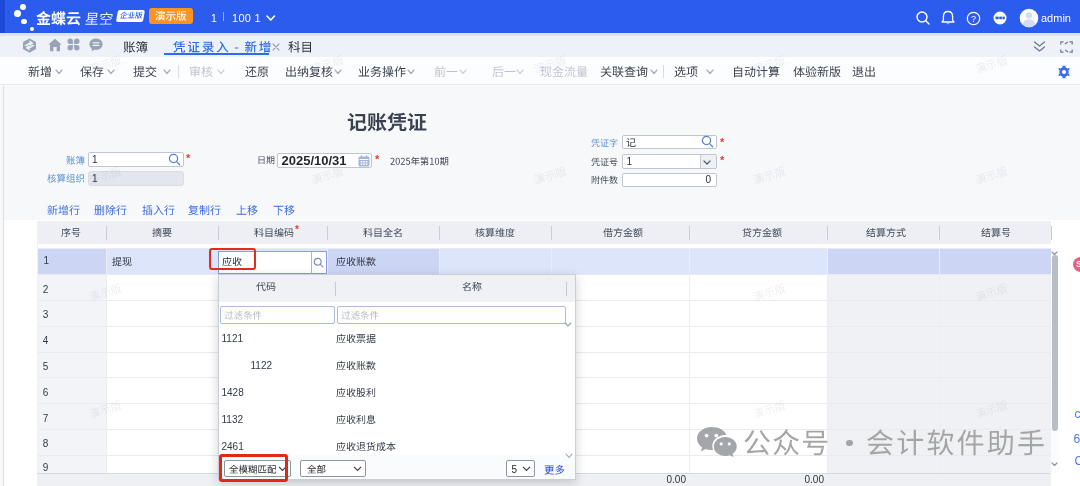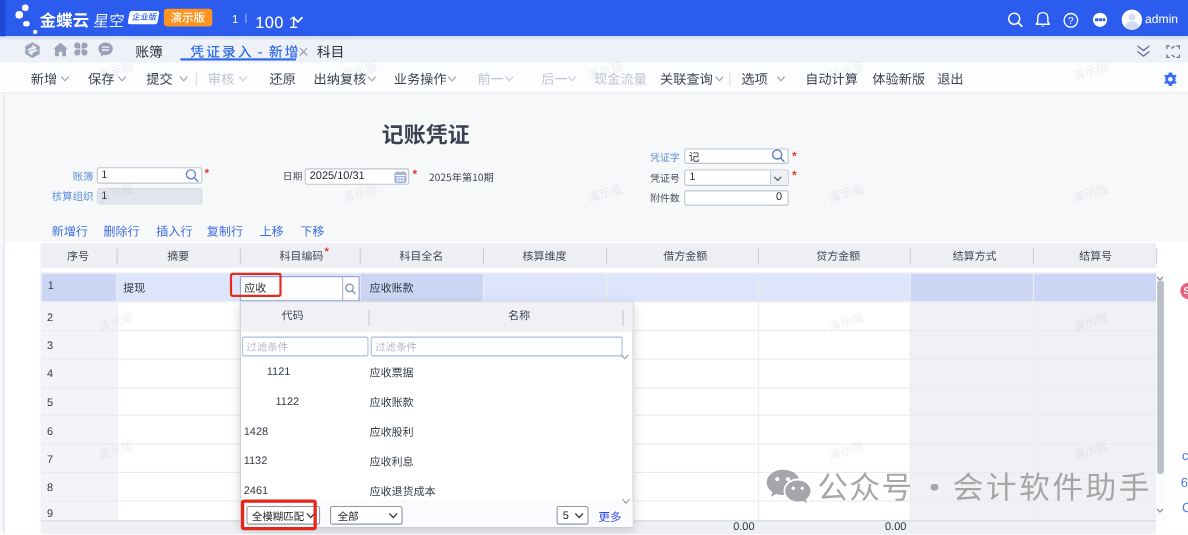--- a/index.html
+++ b/index.html
@@ -21,21 +21,21 @@
 <div style="position:absolute;left:116.5px;top:9.5px;width:26.5px;height:11.5px;z-index:11;background:#fff;border-radius:2px;transform:skewX(-10deg);"></div>
 <svg style="position:absolute;left:119.5px;top:11.3px;z-index:12;transform:skewX(-10deg);overflow:visible" width="24" height="10" viewBox="0 0 24 10">
       <path transform="translate(0,6.98)" d="M1.5 -2.9V-0.2H0.6V0.4H7.0V-0.2H4.2V-1.9H6.3V-2.6H4.2V-4.2H3.4V-0.2H2.2V-2.9ZM3.7 -6.4C2.9 -5.3 1.6 -4.3 0.2 -3.7C0.4 -3.6 0.6 -3.3 0.7 -3.1C1.8 -3.7 2.9 -4.4 3.8 -5.4C4.8 -4.3 5.8 -3.7 6.9 -3.1C7.0 -3.4 7.2 -3.6 7.3 -3.8C6.2 -4.2 5.1 -4.8 4.2 -5.9L4.3 -6.1Z M13.8 -4.6C13.6 -3.8 13.0 -2.7 12.6 -2.0L13.2 -1.7C13.6 -2.4 14.1 -3.4 14.5 -4.3ZM8.1 -4.5C8.4 -3.6 8.9 -2.4 9.0 -1.7L9.7 -2.0C9.5 -2.7 9.1 -3.8 8.7 -4.7ZM11.8 -6.2V-0.4H10.7V-6.2H10.0V-0.4H7.9V0.3H14.6V-0.4H12.6V-6.2Z M15.7 -6.2V-3.2C15.7 -2.1 15.7 -0.7 15.2 0.2C15.4 0.3 15.6 0.5 15.7 0.7C16.1 -0.1 16.3 -1.1 16.4 -2.1H17.2V0.6H17.9V-2.7H16.4L16.4 -3.2V-3.7H18.3V-4.3H17.7V-6.3H17.1V-4.3H16.4V-6.2ZM21.3 -3.5C21.1 -2.8 20.9 -2.1 20.6 -1.6C20.3 -2.2 20.0 -2.8 19.9 -3.5ZM18.6 -5.8V-3.3C18.6 -2.2 18.5 -0.7 18.0 0.3C18.1 0.4 18.4 0.6 18.5 0.7C19.2 -0.4 19.3 -2.0 19.3 -3.3V-3.5H19.3C19.5 -2.6 19.8 -1.7 20.2 -1.0C19.8 -0.5 19.4 -0.2 18.9 0.1C19.0 0.2 19.2 0.5 19.3 0.7C19.8 0.4 20.2 0.0 20.6 -0.4C20.9 0.0 21.3 0.4 21.8 0.7C21.9 0.5 22.1 0.2 22.3 0.1C21.8 -0.2 21.4 -0.5 21.0 -1.0C21.5 -1.8 21.9 -2.8 22.0 -4.1L21.6 -4.2L21.5 -4.2H19.3V-5.3C20.3 -5.4 21.4 -5.5 22.2 -5.7L21.7 -6.3C21.0 -6.1 19.7 -5.9 18.6 -5.8Z" fill="#2c5cee"></path>
     </svg>
 <div style="position:absolute;left:149px;top:8.2px;width:44px;height:15.8px;z-index:11;background:#fd9421;border-radius:3px;"></div>
 <svg style="position:absolute;left:155.2px;top:10.4px;z-index:12;overflow:visible" width="33" height="14" viewBox="0 0 33 14">
       <path transform="translate(0,9.77)" d="M5.0 -1.0C4.5 -0.6 3.5 -0.2 2.6 0.1C2.9 0.3 3.2 0.6 3.4 0.8C4.2 0.5 5.3 -0.1 6.0 -0.7ZM0.9 -8.0C1.5 -7.7 2.2 -7.3 2.6 -7.0L3.2 -7.8C2.8 -8.1 2.0 -8.5 1.5 -8.7ZM0.3 -5.2C0.9 -4.9 1.6 -4.5 2.0 -4.2L2.5 -5.0C2.1 -5.3 1.4 -5.7 0.9 -5.9ZM0.6 0.0 1.5 0.6C2.0 -0.4 2.5 -1.6 3.0 -2.7L2.2 -3.3C1.7 -2.1 1.1 -0.8 0.6 0.0ZM5.6 -8.8C5.7 -8.5 5.8 -8.2 5.9 -7.9H3.2V-6.1H4.0V-5.5H6.0V-4.8H3.6V-1.1H7.7L7.0 -0.6C7.7 -0.2 8.7 0.4 9.2 0.8L10.0 0.2C9.5 -0.2 8.5 -0.8 7.7 -1.1H9.4V-4.8H6.9V-5.5H8.9V-6.1H9.8V-7.9H7.0C6.9 -8.2 6.7 -8.6 6.6 -8.9ZM4.1 -6.3V-7.1H8.8V-6.3ZM4.5 -2.6H6.0V-1.9H4.5ZM6.9 -2.6H8.5V-1.9H6.9ZM4.5 -4.1H6.0V-3.3H4.5ZM6.9 -4.1H8.5V-3.3H6.9Z M12.8 -3.7C12.4 -2.5 11.6 -1.4 10.8 -0.7C11.1 -0.5 11.5 -0.3 11.7 -0.1C12.5 -0.9 13.3 -2.1 13.8 -3.4ZM17.6 -3.3C18.3 -2.3 19.1 -0.9 19.4 -0.1L20.4 -0.5C20.1 -1.4 19.3 -2.7 18.5 -3.7ZM12.0 -8.1V-7.2H19.5V-8.1ZM11.1 -5.6V-4.6H15.2V-0.4C15.2 -0.2 15.2 -0.2 15.0 -0.1C14.8 -0.1 14.1 -0.1 13.4 -0.2C13.5 0.1 13.7 0.6 13.8 0.9C14.7 0.9 15.3 0.9 15.8 0.7C16.2 0.5 16.3 0.3 16.3 -0.3V-4.6H20.4V-5.6Z M22.0 -8.6V-4.5C22.0 -2.9 21.9 -1.0 21.3 0.3C21.5 0.4 21.8 0.7 22.0 0.9C22.6 -0.1 22.8 -1.5 22.9 -2.9H24.1V0.9H25.1V-3.8H22.9L22.9 -4.5V-5.1H25.6V-6.0H24.8V-8.9H23.9V-6.0H22.9V-8.6ZM29.8 -5.0C29.6 -3.9 29.3 -3.0 28.8 -2.2C28.4 -3.0 28.1 -4.0 27.8 -5.0ZM26.0 -8.2V-4.6C26.0 -3.1 25.9 -1.0 25.2 0.4C25.4 0.5 25.8 0.8 25.9 1.0C26.9 -0.6 27.0 -2.8 27.0 -4.6V-5.0H27.1C27.3 -3.6 27.7 -2.4 28.3 -1.4C27.8 -0.7 27.1 -0.2 26.4 0.1C26.6 0.3 26.9 0.7 27.0 0.9C27.7 0.5 28.3 0.1 28.9 -0.5C29.3 0.1 29.8 0.5 30.5 0.9C30.6 0.7 30.9 0.3 31.2 0.1C30.5 -0.2 29.9 -0.7 29.4 -1.3C30.1 -2.5 30.6 -3.9 30.9 -5.8L30.3 -5.9L30.1 -5.9H27.0V-7.4C28.4 -7.5 29.9 -7.7 31.0 -7.9L30.4 -8.8C29.3 -8.5 27.6 -8.3 26.0 -8.2Z" fill="#ffffff"></path>
     </svg>
 <div style="position:absolute;left:211px;top:11.5px;z-index:11;color:#fff;font-size:10.5px;">1</div>
 <div style="position:absolute;left:223px;top:12px;width:1px;height:9px;z-index:11;background:rgba(255,255,255,.5);"></div>
-<div style="position:absolute;left:232px;top:11.5px;z-index:11;color:#fff;font-size:15px;letter-spacing:0.3px;">100 1</div>
+<div style="position:absolute;left:232px;top:11.5px;z-index:11;color:#fff;font-size:11px;letter-spacing:0.3px;">100 1</div>
 <svg style="position:absolute;left:266px;top:15px;z-index:20" width="9.5" height="7" viewBox="0 0 9.5 7">
       <path d="M1 1 L4.75 5 L8.5 1" fill="none" stroke="#ffffff" stroke-width="1.6" stroke-linecap="round" stroke-linejoin="round"></path>
     </svg>
 <svg style="position:absolute;left:915px;top:10px;z-index:11" width="16" height="16" viewBox="0 0 16 16">
       <circle cx="7" cy="7" r="5" fill="none" stroke="#fff" stroke-width="1.4"></circle>
       <line x1="10.8" y1="10.8" x2="14" y2="14" stroke="#fff" stroke-width="1.4" stroke-linecap="round"></line>
     </svg>
 <svg style="position:absolute;left:940px;top:10px;z-index:11" width="16" height="16" viewBox="0 0 16 16">
       <path d="M8 1.5 C5 1.5 3.4 3.8 3.4 6.5 V10 L2 12 H14 L12.6 10 V6.5 C12.6 3.8 11 1.5 8 1.5 Z" fill="none" stroke="#fff" stroke-width="1.3" stroke-linejoin="round"></path>
       <path d="M6.5 13.5 A1.8 1.8 0 0 0 9.5 13.5Z" fill="#fff"></path>
@@ -199,21 +199,21 @@
 <div style="position:absolute;left:186px;top:152px;z-index:3;color:#e23b31;font-size:11px;font-weight:bold;">*</div>
 <svg style="position:absolute;left:47.0px;top:172.9px;z-index:3;overflow:visible" width="40" height="12" viewBox="0 0 40 12">
       <path transform="translate(0,8.84)" d="M8.2 -3.5C7.3 -1.9 5.5 -0.5 3.3 0.2C3.4 0.3 3.6 0.6 3.7 0.8C4.9 0.4 6.0 -0.2 6.9 -0.9C7.5 -0.4 8.2 0.2 8.6 0.7L9.1 0.2C8.8 -0.2 8.0 -0.9 7.4 -1.4C8.0 -1.9 8.5 -2.6 8.9 -3.2ZM5.8 -7.8C6.0 -7.5 6.2 -7.0 6.3 -6.7H3.8V-6.0H5.6C5.3 -5.5 4.8 -4.6 4.6 -4.4C4.4 -4.2 4.2 -4.2 4.0 -4.1C4.0 -4.0 4.1 -3.6 4.2 -3.5C4.4 -3.5 4.6 -3.6 6.3 -3.7C5.6 -3.0 4.7 -2.3 3.8 -1.9C3.9 -1.8 4.1 -1.5 4.2 -1.4C5.9 -2.2 7.3 -3.5 8.1 -5.0L7.5 -5.2C7.3 -4.9 7.1 -4.6 6.9 -4.3L5.3 -4.2C5.6 -4.8 6.1 -5.5 6.4 -6.0H9.1V-6.7H6.9L7.0 -6.7C7.0 -7.1 6.7 -7.6 6.5 -8.0ZM1.8 -8.0V-6.1H0.6V-5.5H1.8C1.5 -4.2 0.9 -2.7 0.3 -1.9C0.4 -1.7 0.6 -1.4 0.7 -1.2C1.1 -1.8 1.5 -2.8 1.8 -3.8V0.8H2.5V-4.2C2.8 -3.8 3.1 -3.2 3.2 -2.9L3.6 -3.4C3.5 -3.7 2.8 -4.8 2.5 -5.1V-5.5H3.6V-6.1H2.5V-8.0Z M11.9 -4.3H16.8V-3.8H11.9ZM11.9 -3.3H16.8V-2.8H11.9ZM11.9 -5.3H16.8V-4.8H11.9ZM15.0 -8.0C14.7 -7.3 14.2 -6.6 13.6 -6.1C13.8 -6.1 14.1 -5.9 14.2 -5.8H12.3L12.9 -6.0C12.8 -6.2 12.6 -6.5 12.5 -6.7H14.1V-7.3H11.6C11.7 -7.5 11.8 -7.7 11.9 -7.8L11.2 -8.0C10.9 -7.3 10.4 -6.5 9.8 -6.1C10.0 -6.0 10.3 -5.8 10.4 -5.7C10.7 -5.9 11.0 -6.3 11.3 -6.7H11.8C11.9 -6.4 12.1 -6.1 12.2 -5.8H11.2V-2.3H12.5V-1.7L12.4 -1.4H10.0V-0.9H12.2C12.0 -0.5 11.4 -0.1 10.2 0.2C10.3 0.4 10.5 0.6 10.6 0.8C12.2 0.3 12.8 -0.3 13.0 -0.9H15.6V0.7H16.3V-0.9H18.5V-1.4H16.3V-2.3H17.5V-5.8H16.5L17.1 -6.1C17.0 -6.2 16.8 -6.5 16.6 -6.7H18.4V-7.3H15.4C15.5 -7.5 15.6 -7.7 15.7 -7.9ZM15.6 -1.4H13.2L13.2 -1.6V-2.3H15.6ZM14.3 -5.8C14.6 -6.1 14.8 -6.4 15.0 -6.7H15.8C16.1 -6.4 16.3 -6.1 16.4 -5.8Z M19.5 -0.6 19.6 0.1C20.5 -0.1 21.7 -0.4 22.8 -0.7L22.7 -1.3C21.5 -1.0 20.3 -0.7 19.5 -0.6ZM23.6 -7.5V-0.1H22.6V0.6H28.1V-0.1H27.3V-7.5ZM24.3 -0.1V-2.0H26.6V-0.1ZM24.3 -4.4H26.6V-2.6H24.3ZM24.3 -5.1V-6.8H26.6V-5.1ZM19.6 -4.0C19.8 -4.1 20.0 -4.2 21.3 -4.3C20.8 -3.7 20.4 -3.2 20.2 -3.0C19.9 -2.6 19.7 -2.4 19.5 -2.4C19.6 -2.2 19.7 -1.9 19.7 -1.7C19.9 -1.8 20.2 -1.9 22.8 -2.5C22.8 -2.6 22.8 -2.9 22.8 -3.0L20.7 -2.7C21.5 -3.5 22.3 -4.6 22.9 -5.6L22.4 -6.0C22.2 -5.6 22.0 -5.3 21.7 -4.9L20.4 -4.8C21.0 -5.6 21.6 -6.7 22.0 -7.7L21.4 -8.0C20.9 -6.8 20.2 -5.6 20.0 -5.3C19.8 -4.9 19.6 -4.7 19.4 -4.7C19.5 -4.5 19.6 -4.2 19.6 -4.0Z M28.9 -0.5 29.0 0.2C29.9 -0.0 31.2 -0.3 32.3 -0.6L32.3 -1.3C31.0 -1.0 29.7 -0.7 28.9 -0.5ZM33.4 -6.6H36.2V-3.8H33.4ZM32.7 -7.3V-3.1H37.0V-7.3ZM35.5 -1.9C36.0 -1.1 36.5 -0.0 36.8 0.7L37.5 0.4C37.2 -0.3 36.7 -1.4 36.2 -2.2ZM33.3 -2.2C33.1 -1.2 32.6 -0.3 31.9 0.3C32.1 0.4 32.4 0.6 32.6 0.8C33.2 0.1 33.8 -0.9 34.1 -2.0ZM29.1 -4.0C29.2 -4.0 29.4 -4.1 30.7 -4.2C30.2 -3.6 29.8 -3.1 29.7 -2.9C29.4 -2.6 29.1 -2.4 28.9 -2.3C29.0 -2.1 29.1 -1.8 29.1 -1.7C29.4 -1.8 29.7 -1.9 32.3 -2.4C32.3 -2.6 32.3 -2.8 32.3 -3.0L30.2 -2.6C30.9 -3.5 31.7 -4.5 32.3 -5.6L31.7 -5.9C31.5 -5.6 31.3 -5.2 31.1 -4.9L29.8 -4.7C30.4 -5.6 31.0 -6.6 31.4 -7.6L30.7 -8.0C30.3 -6.8 29.6 -5.5 29.4 -5.2C29.2 -4.9 29.0 -4.7 28.8 -4.6C28.9 -4.5 29.0 -4.1 29.1 -4.0Z" fill="#5b8ed8"></path>
     </svg>
 <div style="position:absolute;left:88px;top:171px;width:95.5px;height:14.5px;z-index:3;background:#e3e6ec;border:1px solid #d9dce2;border-radius:3px;"></div>
 <div style="position:absolute;left:92px;top:173.5px;z-index:4;color:#2b313c;font-size:10px;line-height:10px;">1</div>
 <svg style="position:absolute;left:256.5px;top:155.4px;z-index:3;overflow:visible" width="20" height="12" viewBox="0 0 20 12">
       <path transform="translate(0,8.37)" d="M2.3 -3.2H6.8V-0.6H2.3ZM2.3 -3.8V-6.3H6.8V-3.8ZM1.6 -6.9V0.6H2.3V0.0H6.8V0.6H7.5V-6.9Z M10.6 -1.3C10.3 -0.7 9.9 -0.1 9.4 0.3C9.5 0.4 9.8 0.6 9.9 0.7C10.4 0.3 10.9 -0.4 11.2 -1.1ZM11.9 -1.0C12.2 -0.6 12.7 0.0 12.8 0.4L13.4 0.1C13.2 -0.3 12.8 -0.9 12.4 -1.3ZM16.7 -6.5V-5.0H14.8V-6.5ZM14.2 -7.1V-3.8C14.2 -2.5 14.1 -0.8 13.4 0.4C13.5 0.4 13.8 0.6 13.9 0.8C14.5 -0.1 14.7 -1.3 14.8 -2.3H16.7V-0.2C16.7 -0.0 16.6 0.0 16.5 0.0C16.4 0.0 15.9 0.0 15.4 0.0C15.5 0.2 15.6 0.5 15.7 0.7C16.3 0.7 16.7 0.7 17.0 0.6C17.3 0.4 17.3 0.2 17.3 -0.1V-7.1ZM16.7 -4.4V-3.0H14.8C14.8 -3.3 14.8 -3.6 14.8 -3.8V-4.4ZM12.5 -7.5V-6.4H10.8V-7.5H10.2V-6.4H9.5V-5.8H10.2V-2.1H9.3V-1.5H13.8V-2.1H13.1V-5.8H13.8V-6.4H13.1V-7.5ZM10.8 -5.8H12.5V-5.0H10.8ZM10.8 -4.4H12.5V-3.5H10.8ZM10.8 -3.0H12.5V-2.1H10.8Z" fill="#474e5a"></path>
     </svg>
 <div style="position:absolute;left:277px;top:152.5px;width:95px;height:15.5px;z-index:3;background:#fff;border:1px solid #c0c5cf;border-radius:2px;"></div>
-<div style="position:absolute;left:281.5px;top:155px;z-index:4;color:#1f242e;font-size:10px;line-height:11px;font-weight:normal;">2025/10/31</div>
+<div style="position:absolute;left:281.5px;top:155px;z-index:4;color:#1f242e;font-size:13px;line-height:11px;font-weight:bold;">2025/10/31</div>
 <svg style="position:absolute;left:357.5px;top:154.5px;z-index:4" width="12" height="12" viewBox="0 0 13 13">
       <rect x="0.5" y="1.6" width="12" height="10.9" rx="1.8" fill="#a3b6d9"></rect>
       <rect x="2.9" y="0.4" width="1.8" height="2.6" rx="0.9" fill="#a3b6d9"></rect>
       <rect x="8.3" y="0.4" width="1.8" height="2.6" rx="0.9" fill="#a3b6d9"></rect>
       <rect x="1.6" y="4.4" width="9.8" height="1.0" fill="#fff"></rect>
       <g fill="#fff">
         <rect x="2.9" y="6.6" width="1.9" height="1.5"></rect>
         <rect x="5.6" y="6.6" width="1.9" height="1.5"></rect>
         <rect x="8.3" y="6.6" width="1.9" height="1.5"></rect>
         <rect x="2.9" y="9.2" width="1.9" height="1.5"></rect>
@@ -387,21 +387,21 @@
       <path transform="translate(0,9.30)" d="M2.6 -5.3C3.1 -4.9 3.7 -4.5 4.2 -4.1C3.0 -3.4 1.7 -3.0 0.5 -2.7C0.6 -2.6 0.8 -2.2 0.9 -2.0C1.4 -2.2 2.0 -2.3 2.5 -2.5V0.8H3.3V0.3H7.7V0.8H8.5V-3.4H4.5C6.2 -4.3 7.6 -5.5 8.4 -7.1L7.9 -7.4L7.8 -7.4H4.3C4.5 -7.7 4.7 -8.0 4.9 -8.3L4.1 -8.4C3.5 -7.5 2.3 -6.4 0.7 -5.6C0.9 -5.5 1.1 -5.2 1.2 -5.0C2.2 -5.5 3.0 -6.1 3.6 -6.7H7.3C6.7 -5.8 5.9 -5.1 4.9 -4.5C4.4 -4.9 3.7 -5.4 3.2 -5.7ZM7.7 -0.4H3.3V-2.7H7.7Z M15.1 -4.5C14.9 -3.2 14.5 -2.0 13.9 -1.2C14.1 -1.1 14.4 -0.9 14.5 -0.8C15.1 -1.7 15.6 -3.0 15.8 -4.4ZM17.8 -4.4C18.3 -3.3 18.7 -1.9 18.8 -0.9L19.5 -1.1C19.4 -2.1 18.9 -3.5 18.5 -4.6ZM15.3 -8.4C15.1 -7.1 14.7 -5.8 14.1 -5.0V-5.5H12.8V-7.3C13.3 -7.4 13.7 -7.6 14.1 -7.7L13.6 -8.3C12.9 -8.0 11.7 -7.7 10.6 -7.5C10.7 -7.4 10.8 -7.1 10.8 -6.9C11.2 -7.0 11.7 -7.1 12.1 -7.2V-5.5H10.5V-4.8H12.0C11.6 -3.7 10.9 -2.4 10.3 -1.7C10.4 -1.5 10.6 -1.2 10.7 -1.0C11.2 -1.6 11.7 -2.6 12.1 -3.6V0.8H12.8V-3.7C13.1 -3.3 13.5 -2.7 13.7 -2.4L14.1 -3.0C13.9 -3.2 13.1 -4.2 12.8 -4.5V-4.8H14.0L13.9 -4.8C14.1 -4.7 14.4 -4.5 14.6 -4.4C14.9 -4.9 15.3 -5.6 15.5 -6.4H16.5V-0.1C16.5 0.0 16.5 0.1 16.4 0.1C16.2 0.1 15.8 0.1 15.3 0.1C15.4 0.2 15.5 0.6 15.6 0.8C16.2 0.8 16.6 0.7 16.9 0.6C17.2 0.5 17.3 0.3 17.3 -0.1V-6.4H18.6C18.5 -6.0 18.3 -5.6 18.1 -5.3L18.8 -5.1C19.0 -5.7 19.3 -6.4 19.6 -7.0L19.1 -7.1L19.0 -7.1H15.8C15.9 -7.5 16.0 -7.8 16.0 -8.2Z" fill="#3f4754"></path>
     </svg>
 <div style="position:absolute;left:219.5px;top:305.5px;width:115px;height:18px;z-index:9;background:#fff;border:1px solid #aebce2;border-radius:2px;"></div>
 <div style="position:absolute;left:336.5px;top:305.5px;width:229px;height:18px;z-index:9;background:#fff;border:1px solid #aebce2;border-radius:2px;"></div>
 <svg style="position:absolute;left:223.5px;top:309.5px;z-index:10;overflow:visible" width="40" height="12" viewBox="0 0 40 12">
       <path transform="translate(0,8.84)" d="M0.8 -7.4C1.3 -6.9 1.9 -6.2 2.2 -5.7L2.8 -6.1C2.5 -6.6 1.8 -7.2 1.3 -7.7ZM3.6 -4.5C4.1 -3.9 4.7 -3.1 4.9 -2.6L5.5 -3.0C5.3 -3.5 4.7 -4.3 4.2 -4.8ZM2.5 -4.4H0.5V-3.8H1.8V-1.3C1.4 -1.1 0.9 -0.7 0.4 -0.1L0.8 0.5C1.3 -0.1 1.8 -0.7 2.1 -0.7C2.3 -0.7 2.6 -0.4 3.0 -0.1C3.7 0.3 4.5 0.4 5.7 0.4C6.6 0.4 8.3 0.4 8.9 0.3C8.9 0.1 9.1 -0.3 9.2 -0.4C8.2 -0.4 6.8 -0.3 5.7 -0.3C4.6 -0.3 3.8 -0.3 3.2 -0.7C2.9 -0.9 2.7 -1.1 2.5 -1.2ZM6.8 -8.0V-6.3H3.2V-5.6H6.8V-1.8C6.8 -1.7 6.8 -1.6 6.6 -1.6C6.4 -1.6 5.7 -1.6 5.0 -1.6C5.1 -1.4 5.3 -1.1 5.3 -0.9C6.2 -0.9 6.8 -0.9 7.1 -1.0C7.4 -1.1 7.6 -1.3 7.6 -1.8V-5.6H8.9V-6.3H7.6V-8.0Z M14.5 -1.9V-0.2C14.5 0.4 14.7 0.6 15.5 0.6C15.6 0.6 16.6 0.6 16.8 0.6C17.4 0.6 17.6 0.3 17.6 -0.7C17.5 -0.8 17.2 -0.8 17.1 -0.9C17.1 -0.0 17.0 0.1 16.7 0.1C16.5 0.1 15.7 0.1 15.5 0.1C15.2 0.1 15.1 0.0 15.1 -0.2V-1.9ZM13.8 -1.9C13.6 -1.2 13.4 -0.4 13.0 0.1L13.5 0.3C13.8 -0.2 14.1 -1.1 14.2 -1.7ZM15.4 -2.3C15.7 -1.8 16.1 -1.2 16.3 -0.8L16.8 -1.1C16.6 -1.5 16.2 -2.1 15.8 -2.5ZM17.1 -1.9C17.6 -1.2 18.0 -0.4 18.2 0.2L18.7 -0.0C18.5 -0.6 18.0 -1.4 17.6 -2.1ZM10.3 -7.3C10.9 -7.0 11.5 -6.5 11.8 -6.1L12.3 -6.6C12.0 -6.9 11.3 -7.4 10.8 -7.7ZM9.9 -4.8C10.4 -4.5 11.1 -4.0 11.4 -3.7L11.9 -4.2C11.5 -4.5 10.8 -4.9 10.3 -5.2ZM10.1 0.1 10.7 0.5C11.1 -0.4 11.7 -1.5 12.0 -2.5L11.5 -2.9C11.1 -1.8 10.5 -0.6 10.1 0.1ZM12.6 -6.2V-4.2C12.6 -2.9 12.5 -1.0 11.7 0.4C11.8 0.4 12.1 0.7 12.2 0.8C13.1 -0.6 13.3 -2.8 13.3 -4.2V-5.6H17.8C17.7 -5.3 17.6 -5.0 17.4 -4.7L18.0 -4.6C18.2 -5.0 18.4 -5.6 18.6 -6.1L18.2 -6.2L18.1 -6.2H15.6V-6.8H18.2V-7.3H15.6V-8.0H14.9V-6.2ZM14.6 -5.5V-4.7L13.6 -4.6L13.7 -4.0L14.6 -4.1V-3.7C14.6 -3.1 14.8 -2.9 15.7 -2.9C15.9 -2.9 17.1 -2.9 17.3 -2.9C17.9 -2.9 18.1 -3.1 18.2 -4.0C18.0 -4.0 17.7 -4.1 17.6 -4.2C17.6 -3.6 17.5 -3.5 17.2 -3.5C16.9 -3.5 15.9 -3.5 15.7 -3.5C15.3 -3.5 15.3 -3.5 15.3 -3.8V-4.2L17.1 -4.3L17.0 -4.8L15.3 -4.7V-5.5Z M21.9 -1.7C21.4 -1.1 20.5 -0.5 19.9 -0.1C20.1 0.0 20.3 0.3 20.4 0.4C21.0 -0.0 21.9 -0.8 22.4 -1.5ZM25.0 -1.4C25.6 -0.8 26.4 -0.1 26.8 0.4L27.3 0.0C26.9 -0.5 26.1 -1.2 25.5 -1.7ZM25.3 -6.5C24.9 -6.0 24.4 -5.6 23.8 -5.2C23.2 -5.6 22.7 -6.0 22.3 -6.5L22.3 -6.5ZM22.6 -8.0C22.1 -7.1 21.1 -6.1 19.7 -5.5C19.9 -5.4 20.1 -5.1 20.2 -4.9C20.8 -5.3 21.3 -5.6 21.8 -6.0C22.2 -5.6 22.6 -5.2 23.1 -4.9C22.0 -4.3 20.6 -4.0 19.3 -3.8C19.5 -3.6 19.6 -3.3 19.7 -3.2C21.1 -3.4 22.5 -3.8 23.8 -4.4C24.9 -3.8 26.3 -3.4 27.7 -3.2C27.8 -3.4 28.0 -3.7 28.2 -3.9C26.8 -4.0 25.5 -4.4 24.5 -4.8C25.3 -5.4 26.0 -6.0 26.4 -6.8L26.0 -7.1L25.8 -7.1H22.8C23.0 -7.4 23.2 -7.6 23.4 -7.8ZM23.4 -3.7V-2.7H20.4V-2.1H23.4V-0.0C23.4 0.1 23.3 0.1 23.2 0.1C23.1 0.1 22.8 0.1 22.4 0.1C22.5 0.3 22.6 0.5 22.6 0.7C23.2 0.7 23.5 0.7 23.8 0.6C24.0 0.5 24.1 0.3 24.1 -0.0V-2.1H27.1V-2.7H24.1V-3.7Z M31.5 -3.2V-2.5H34.2V0.8H35.0V-2.5H37.6V-3.2H35.0V-5.3H37.1V-6.0H35.0V-7.9H34.2V-6.0H33.0C33.1 -6.5 33.2 -6.9 33.3 -7.4L32.6 -7.5C32.4 -6.3 32.0 -5.0 31.4 -4.2C31.6 -4.2 31.9 -4.0 32.0 -3.9C32.3 -4.3 32.5 -4.8 32.7 -5.3H34.2V-3.2ZM31.0 -7.9C30.5 -6.5 29.7 -5.1 28.8 -4.2C28.9 -4.0 29.1 -3.6 29.2 -3.4C29.5 -3.8 29.8 -4.2 30.1 -4.6V0.7H30.8V-5.7C31.1 -6.3 31.5 -7.0 31.7 -7.7Z" fill="#b3b9c3"></path>
     </svg>
 <svg style="position:absolute;left:340.5px;top:309.5px;z-index:10;overflow:visible" width="40" height="12" viewBox="0 0 40 12">
       <path transform="translate(0,8.84)" d="M0.8 -7.4C1.3 -6.9 1.9 -6.2 2.2 -5.7L2.8 -6.1C2.5 -6.6 1.8 -7.2 1.3 -7.7ZM3.6 -4.5C4.1 -3.9 4.7 -3.1 4.9 -2.6L5.5 -3.0C5.3 -3.5 4.7 -4.3 4.2 -4.8ZM2.5 -4.4H0.5V-3.8H1.8V-1.3C1.4 -1.1 0.9 -0.7 0.4 -0.1L0.8 0.5C1.3 -0.1 1.8 -0.7 2.1 -0.7C2.3 -0.7 2.6 -0.4 3.0 -0.1C3.7 0.3 4.5 0.4 5.7 0.4C6.6 0.4 8.3 0.4 8.9 0.3C8.9 0.1 9.1 -0.3 9.2 -0.4C8.2 -0.4 6.8 -0.3 5.7 -0.3C4.6 -0.3 3.8 -0.3 3.2 -0.7C2.9 -0.9 2.7 -1.1 2.5 -1.2ZM6.8 -8.0V-6.3H3.2V-5.6H6.8V-1.8C6.8 -1.7 6.8 -1.6 6.6 -1.6C6.4 -1.6 5.7 -1.6 5.0 -1.6C5.1 -1.4 5.3 -1.1 5.3 -0.9C6.2 -0.9 6.8 -0.9 7.1 -1.0C7.4 -1.1 7.6 -1.3 7.6 -1.8V-5.6H8.9V-6.3H7.6V-8.0Z M14.5 -1.9V-0.2C14.5 0.4 14.7 0.6 15.5 0.6C15.6 0.6 16.6 0.6 16.8 0.6C17.4 0.6 17.6 0.3 17.6 -0.7C17.5 -0.8 17.2 -0.8 17.1 -0.9C17.1 -0.0 17.0 0.1 16.7 0.1C16.5 0.1 15.7 0.1 15.5 0.1C15.2 0.1 15.1 0.0 15.1 -0.2V-1.9ZM13.8 -1.9C13.6 -1.2 13.4 -0.4 13.0 0.1L13.5 0.3C13.8 -0.2 14.1 -1.1 14.2 -1.7ZM15.4 -2.3C15.7 -1.8 16.1 -1.2 16.3 -0.8L16.8 -1.1C16.6 -1.5 16.2 -2.1 15.8 -2.5ZM17.1 -1.9C17.6 -1.2 18.0 -0.4 18.2 0.2L18.7 -0.0C18.5 -0.6 18.0 -1.4 17.6 -2.1ZM10.3 -7.3C10.9 -7.0 11.5 -6.5 11.8 -6.1L12.3 -6.6C12.0 -6.9 11.3 -7.4 10.8 -7.7ZM9.9 -4.8C10.4 -4.5 11.1 -4.0 11.4 -3.7L11.9 -4.2C11.5 -4.5 10.8 -4.9 10.3 -5.2ZM10.1 0.1 10.7 0.5C11.1 -0.4 11.7 -1.5 12.0 -2.5L11.5 -2.9C11.1 -1.8 10.5 -0.6 10.1 0.1ZM12.6 -6.2V-4.2C12.6 -2.9 12.5 -1.0 11.7 0.4C11.8 0.4 12.1 0.7 12.2 0.8C13.1 -0.6 13.3 -2.8 13.3 -4.2V-5.6H17.8C17.7 -5.3 17.6 -5.0 17.4 -4.7L18.0 -4.6C18.2 -5.0 18.4 -5.6 18.6 -6.1L18.2 -6.2L18.1 -6.2H15.6V-6.8H18.2V-7.3H15.6V-8.0H14.9V-6.2ZM14.6 -5.5V-4.7L13.6 -4.6L13.7 -4.0L14.6 -4.1V-3.7C14.6 -3.1 14.8 -2.9 15.7 -2.9C15.9 -2.9 17.1 -2.9 17.3 -2.9C17.9 -2.9 18.1 -3.1 18.2 -4.0C18.0 -4.0 17.7 -4.1 17.6 -4.2C17.6 -3.6 17.5 -3.5 17.2 -3.5C16.9 -3.5 15.9 -3.5 15.7 -3.5C15.3 -3.5 15.3 -3.5 15.3 -3.8V-4.2L17.1 -4.3L17.0 -4.8L15.3 -4.7V-5.5Z M21.9 -1.7C21.4 -1.1 20.5 -0.5 19.9 -0.1C20.1 0.0 20.3 0.3 20.4 0.4C21.0 -0.0 21.9 -0.8 22.4 -1.5ZM25.0 -1.4C25.6 -0.8 26.4 -0.1 26.8 0.4L27.3 0.0C26.9 -0.5 26.1 -1.2 25.5 -1.7ZM25.3 -6.5C24.9 -6.0 24.4 -5.6 23.8 -5.2C23.2 -5.6 22.7 -6.0 22.3 -6.5L22.3 -6.5ZM22.6 -8.0C22.1 -7.1 21.1 -6.1 19.7 -5.5C19.9 -5.4 20.1 -5.1 20.2 -4.9C20.8 -5.3 21.3 -5.6 21.8 -6.0C22.2 -5.6 22.6 -5.2 23.1 -4.9C22.0 -4.3 20.6 -4.0 19.3 -3.8C19.5 -3.6 19.6 -3.3 19.7 -3.2C21.1 -3.4 22.5 -3.8 23.8 -4.4C24.9 -3.8 26.3 -3.4 27.7 -3.2C27.8 -3.4 28.0 -3.7 28.2 -3.9C26.8 -4.0 25.5 -4.4 24.5 -4.8C25.3 -5.4 26.0 -6.0 26.4 -6.8L26.0 -7.1L25.8 -7.1H22.8C23.0 -7.4 23.2 -7.6 23.4 -7.8ZM23.4 -3.7V-2.7H20.4V-2.1H23.4V-0.0C23.4 0.1 23.3 0.1 23.2 0.1C23.1 0.1 22.8 0.1 22.4 0.1C22.5 0.3 22.6 0.5 22.6 0.7C23.2 0.7 23.5 0.7 23.8 0.6C24.0 0.5 24.1 0.3 24.1 -0.0V-2.1H27.1V-2.7H24.1V-3.7Z M31.5 -3.2V-2.5H34.2V0.8H35.0V-2.5H37.6V-3.2H35.0V-5.3H37.1V-6.0H35.0V-7.9H34.2V-6.0H33.0C33.1 -6.5 33.2 -6.9 33.3 -7.4L32.6 -7.5C32.4 -6.3 32.0 -5.0 31.4 -4.2C31.6 -4.2 31.9 -4.0 32.0 -3.9C32.3 -4.3 32.5 -4.8 32.7 -5.3H34.2V-3.2ZM31.0 -7.9C30.5 -6.5 29.7 -5.1 28.8 -4.2C28.9 -4.0 29.1 -3.6 29.2 -3.4C29.5 -3.8 29.8 -4.2 30.1 -4.6V0.7H30.8V-5.7C31.1 -6.3 31.5 -7.0 31.7 -7.7Z" fill="#b3b9c3"></path>
     </svg>
-<div style="position:absolute;left:221.5px;top:333.7px;color:#333a46;font-size:10px;line-height:10px;z-index:10;margin-left:21px;">1121</div>
+<div style="position:absolute;left:221.5px;top:333.7px;color:#333a46;font-size:10px;line-height:10px;z-index:10;">1121</div>
 <svg style="position:absolute;left:336.0px;top:333.0px;z-index:10;overflow:visible" width="42" height="13" viewBox="0 0 42 13">
       <path transform="translate(0,9.30)" d="M2.6 -4.9C3.1 -3.8 3.5 -2.4 3.7 -1.5L4.4 -1.8C4.2 -2.7 3.7 -4.1 3.3 -5.2ZM4.8 -5.5C5.1 -4.4 5.5 -3.0 5.6 -2.0L6.4 -2.2C6.2 -3.2 5.8 -4.6 5.5 -5.7ZM4.7 -8.3C4.9 -7.9 5.1 -7.5 5.2 -7.1H1.2V-4.4C1.2 -3.0 1.1 -1.0 0.4 0.5C0.5 0.5 0.9 0.7 1.0 0.9C1.8 -0.6 2.0 -2.9 2.0 -4.4V-6.4H9.4V-7.1H6.1C5.9 -7.5 5.7 -8.0 5.4 -8.5ZM2.1 -0.4V0.3H9.6V-0.4H6.8C7.8 -1.9 8.5 -3.8 9.0 -5.4L8.2 -5.7C7.8 -4.0 7.0 -1.9 6.1 -0.4Z M15.9 -5.7H18.1C17.8 -4.5 17.5 -3.4 17.0 -2.5C16.5 -3.4 16.1 -4.5 15.8 -5.6ZM15.8 -8.4C15.5 -6.7 14.9 -5.0 14.1 -4.0C14.3 -3.9 14.5 -3.5 14.6 -3.4C14.9 -3.8 15.2 -4.2 15.4 -4.7C15.7 -3.6 16.1 -2.6 16.6 -1.8C16.0 -1.0 15.3 -0.3 14.3 0.2C14.4 0.4 14.7 0.7 14.8 0.8C15.7 0.3 16.4 -0.4 17.0 -1.2C17.6 -0.3 18.3 0.3 19.1 0.8C19.2 0.6 19.5 0.3 19.6 0.1C18.8 -0.3 18.1 -1.0 17.5 -1.8C18.1 -2.9 18.5 -4.2 18.8 -5.7H19.6V-6.5H16.1C16.3 -7.0 16.4 -7.7 16.5 -8.3ZM10.9 -1.0C11.1 -1.2 11.4 -1.3 13.2 -2.0V0.8H14.0V-8.2H13.2V-2.7L11.7 -2.2V-7.3H11.0V-2.4C11.0 -2.0 10.8 -1.8 10.6 -1.7C10.7 -1.5 10.9 -1.2 10.9 -1.0Z M26.5 -1.1C27.3 -0.6 28.3 0.1 28.8 0.6L29.4 0.1C28.9 -0.4 27.8 -1.0 27.0 -1.4ZM21.8 -3.6V-3.1H28.3V-3.6ZM22.7 -1.5C22.2 -0.8 21.3 -0.2 20.4 0.1C20.6 0.3 20.9 0.5 21.0 0.6C21.9 0.2 22.8 -0.5 23.4 -1.2ZM20.5 -2.4V-1.7H24.6V-0.0C24.6 0.1 24.6 0.1 24.4 0.1C24.3 0.1 23.8 0.1 23.3 0.1C23.4 0.3 23.5 0.6 23.5 0.8C24.2 0.8 24.7 0.8 25.0 0.7C25.3 0.6 25.4 0.4 25.4 0.0V-1.7H29.5V-2.4ZM21.2 -6.6V-4.3H28.8V-6.6H26.5V-7.4H29.3V-8.0H20.6V-7.4H23.5V-6.6ZM24.2 -7.4H25.8V-6.6H24.2ZM21.9 -6.0H23.5V-4.9H21.9ZM24.2 -6.0H25.8V-4.9H24.2ZM26.5 -6.0H28.1V-4.9H26.5Z M34.8 -2.4V0.8H35.5V0.4H38.6V0.8H39.3V-2.4H37.3V-3.6H39.6V-4.3H37.3V-5.4H39.2V-8.0H34.0V-4.9C34.0 -3.4 33.9 -1.2 32.8 0.4C33.0 0.5 33.3 0.7 33.4 0.8C34.3 -0.4 34.5 -2.1 34.6 -3.6H36.6V-2.4ZM34.7 -7.3H38.5V-6.0H34.7ZM34.7 -5.4H36.6V-4.3H34.7L34.7 -4.9ZM35.5 -0.2V-1.7H38.6V-0.2ZM31.7 -8.4V-6.4H30.4V-5.7H31.7V-3.5C31.1 -3.3 30.7 -3.2 30.3 -3.1L30.5 -2.4L31.7 -2.7V-0.1C31.7 0.0 31.6 0.0 31.5 0.0C31.4 0.1 31.0 0.1 30.6 0.0C30.6 0.2 30.8 0.6 30.8 0.7C31.4 0.7 31.8 0.7 32.0 0.6C32.3 0.5 32.4 0.3 32.4 -0.1V-3.0L33.5 -3.3L33.4 -4.0L32.4 -3.7V-5.7H33.5V-6.4H32.4V-8.4Z" fill="#333a46"></path>
     </svg>
 <div style="position:absolute;left:221.5px;top:360.7px;color:#333a46;font-size:10px;line-height:10px;z-index:10;margin-left:29px;">1122</div>
 <svg style="position:absolute;left:336.0px;top:360.0px;z-index:10;overflow:visible" width="42" height="13" viewBox="0 0 42 13">
       <path transform="translate(0,9.30)" d="M2.6 -4.9C3.1 -3.8 3.5 -2.4 3.7 -1.5L4.4 -1.8C4.2 -2.7 3.7 -4.1 3.3 -5.2ZM4.8 -5.5C5.1 -4.4 5.5 -3.0 5.6 -2.0L6.4 -2.2C6.2 -3.2 5.8 -4.6 5.5 -5.7ZM4.7 -8.3C4.9 -7.9 5.1 -7.5 5.2 -7.1H1.2V-4.4C1.2 -3.0 1.1 -1.0 0.4 0.5C0.5 0.5 0.9 0.7 1.0 0.9C1.8 -0.6 2.0 -2.9 2.0 -4.4V-6.4H9.4V-7.1H6.1C5.9 -7.5 5.7 -8.0 5.4 -8.5ZM2.1 -0.4V0.3H9.6V-0.4H6.8C7.8 -1.9 8.5 -3.8 9.0 -5.4L8.2 -5.7C7.8 -4.0 7.0 -1.9 6.1 -0.4Z M15.9 -5.7H18.1C17.8 -4.5 17.5 -3.4 17.0 -2.5C16.5 -3.4 16.1 -4.5 15.8 -5.6ZM15.8 -8.4C15.5 -6.7 14.9 -5.0 14.1 -4.0C14.3 -3.9 14.5 -3.5 14.6 -3.4C14.9 -3.8 15.2 -4.2 15.4 -4.7C15.7 -3.6 16.1 -2.6 16.6 -1.8C16.0 -1.0 15.3 -0.3 14.3 0.2C14.4 0.4 14.7 0.7 14.8 0.8C15.7 0.3 16.4 -0.4 17.0 -1.2C17.6 -0.3 18.3 0.3 19.1 0.8C19.2 0.6 19.5 0.3 19.6 0.1C18.8 -0.3 18.1 -1.0 17.5 -1.8C18.1 -2.9 18.5 -4.2 18.8 -5.7H19.6V-6.5H16.1C16.3 -7.0 16.4 -7.7 16.5 -8.3ZM10.9 -1.0C11.1 -1.2 11.4 -1.3 13.2 -2.0V0.8H14.0V-8.2H13.2V-2.7L11.7 -2.2V-7.3H11.0V-2.4C11.0 -2.0 10.8 -1.8 10.6 -1.7C10.7 -1.5 10.9 -1.2 10.9 -1.0Z M22.1 -6.7V-3.8C22.1 -2.5 22.0 -0.7 20.4 0.3C20.5 0.4 20.7 0.6 20.8 0.7C22.5 -0.4 22.7 -2.3 22.7 -3.8V-6.7ZM22.5 -1.3C22.9 -0.8 23.5 0.0 23.7 0.5L24.2 0.1C24.0 -0.4 23.4 -1.1 23.0 -1.6ZM20.9 -7.9V-1.8H21.4V-7.3H23.4V-1.8H24.0V-7.9ZM28.4 -8.0C27.9 -7.0 27.1 -6.0 26.2 -5.4C26.3 -5.2 26.6 -5.0 26.7 -4.8C27.6 -5.5 28.5 -6.6 29.1 -7.7ZM25.0 0.8C25.2 0.7 25.4 0.6 27.4 -0.2C27.3 -0.4 27.3 -0.6 27.3 -0.8L25.8 -0.3V-3.8H26.7C27.1 -1.9 27.9 -0.3 29.1 0.6C29.3 0.4 29.5 0.1 29.6 0.0C28.5 -0.7 27.8 -2.2 27.4 -3.8H29.5V-4.5H25.8V-8.2H25.1V-4.5H24.2V-3.8H25.1V-0.4C25.1 -0.0 24.9 0.2 24.7 0.2C24.8 0.4 24.9 0.7 25.0 0.8Z M31.2 -2.2C31.0 -1.5 30.7 -0.7 30.3 -0.2C30.5 -0.1 30.8 0.0 30.9 0.1C31.2 -0.4 31.6 -1.3 31.9 -2.0ZM33.8 -2.0C34.0 -1.4 34.4 -0.8 34.5 -0.3L35.1 -0.6C35.0 -1.0 34.6 -1.7 34.3 -2.2ZM36.8 -5.2V-4.7C36.8 -3.3 36.6 -1.3 34.8 0.3C35.0 0.4 35.3 0.7 35.4 0.8C36.4 -0.1 36.9 -1.2 37.2 -2.2C37.6 -0.9 38.2 0.2 39.2 0.8C39.3 0.6 39.5 0.3 39.7 0.2C38.5 -0.5 37.8 -2.0 37.5 -3.7C37.5 -4.1 37.5 -4.4 37.5 -4.7V-5.2ZM32.5 -8.4V-7.5H30.5V-6.8H32.5V-6.0H30.7V-5.3H34.9V-6.0H33.2V-6.8H35.1V-7.5H33.2V-8.4ZM30.4 -3.2V-2.5H32.5V0.0C32.5 0.1 32.5 0.1 32.3 0.1C32.2 0.1 31.9 0.1 31.5 0.1C31.6 0.3 31.7 0.6 31.7 0.8C32.3 0.8 32.6 0.8 32.9 0.7C33.1 0.6 33.2 0.4 33.2 0.0V-2.5H35.2V-3.2ZM36.0 -8.4C35.8 -6.8 35.4 -5.3 34.8 -4.3V-4.6H30.9V-3.9H34.8V-4.2C35.0 -4.1 35.3 -3.9 35.4 -3.8C35.7 -4.4 36.0 -5.1 36.2 -5.9H38.7C38.5 -5.2 38.4 -4.5 38.2 -4.0L38.8 -3.9C39.0 -4.5 39.3 -5.6 39.5 -6.5L39.0 -6.6L38.9 -6.6H36.4C36.5 -7.1 36.6 -7.7 36.7 -8.3Z" fill="#333a46"></path>
     </svg>
 <div style="position:absolute;left:221.5px;top:387.7px;color:#333a46;font-size:10px;line-height:10px;z-index:10;">1428</div>
 <svg style="position:absolute;left:336.0px;top:387.0px;z-index:10;overflow:visible" width="42" height="13" viewBox="0 0 42 13">
       <path transform="translate(0,9.30)" d="M2.6 -4.9C3.1 -3.8 3.5 -2.4 3.7 -1.5L4.4 -1.8C4.2 -2.7 3.7 -4.1 3.3 -5.2ZM4.8 -5.5C5.1 -4.4 5.5 -3.0 5.6 -2.0L6.4 -2.2C6.2 -3.2 5.8 -4.6 5.5 -5.7ZM4.7 -8.3C4.9 -7.9 5.1 -7.5 5.2 -7.1H1.2V-4.4C1.2 -3.0 1.1 -1.0 0.4 0.5C0.5 0.5 0.9 0.7 1.0 0.9C1.8 -0.6 2.0 -2.9 2.0 -4.4V-6.4H9.4V-7.1H6.1C5.9 -7.5 5.7 -8.0 5.4 -8.5ZM2.1 -0.4V0.3H9.6V-0.4H6.8C7.8 -1.9 8.5 -3.8 9.0 -5.4L8.2 -5.7C7.8 -4.0 7.0 -1.9 6.1 -0.4Z M15.9 -5.7H18.1C17.8 -4.5 17.5 -3.4 17.0 -2.5C16.5 -3.4 16.1 -4.5 15.8 -5.6ZM15.8 -8.4C15.5 -6.7 14.9 -5.0 14.1 -4.0C14.3 -3.9 14.5 -3.5 14.6 -3.4C14.9 -3.8 15.2 -4.2 15.4 -4.7C15.7 -3.6 16.1 -2.6 16.6 -1.8C16.0 -1.0 15.3 -0.3 14.3 0.2C14.4 0.4 14.7 0.7 14.8 0.8C15.7 0.3 16.4 -0.4 17.0 -1.2C17.6 -0.3 18.3 0.3 19.1 0.8C19.2 0.6 19.5 0.3 19.6 0.1C18.8 -0.3 18.1 -1.0 17.5 -1.8C18.1 -2.9 18.5 -4.2 18.8 -5.7H19.6V-6.5H16.1C16.3 -7.0 16.4 -7.7 16.5 -8.3ZM10.9 -1.0C11.1 -1.2 11.4 -1.3 13.2 -2.0V0.8H14.0V-8.2H13.2V-2.7L11.7 -2.2V-7.3H11.0V-2.4C11.0 -2.0 10.8 -1.8 10.6 -1.7C10.7 -1.5 10.9 -1.2 10.9 -1.0Z M21.1 -8.0V-4.4C21.1 -3.0 21.0 -1.0 20.4 0.5C20.5 0.5 20.8 0.7 21.0 0.8C21.4 -0.1 21.6 -1.4 21.7 -2.6H23.2V-0.2C23.2 -0.0 23.1 0.0 23.0 0.0C22.9 0.0 22.5 0.0 22.1 0.0C22.2 0.2 22.2 0.5 22.3 0.7C22.9 0.7 23.3 0.7 23.5 0.6C23.8 0.5 23.9 0.2 23.9 -0.1V-8.0ZM21.8 -7.4H23.2V-5.7H21.8ZM21.8 -5.0H23.2V-3.3H21.7C21.7 -3.7 21.8 -4.1 21.8 -4.4ZM25.2 -8.0V-6.9C25.2 -6.2 25.0 -5.4 23.9 -4.8C24.1 -4.7 24.3 -4.4 24.4 -4.2C25.6 -4.9 25.9 -6.0 25.9 -6.9V-7.3H27.6V-5.7C27.6 -5.0 27.7 -4.7 28.4 -4.7C28.5 -4.7 28.9 -4.7 29.0 -4.7C29.2 -4.7 29.4 -4.7 29.5 -4.7C29.5 -4.9 29.5 -5.2 29.4 -5.4C29.3 -5.3 29.1 -5.3 29.0 -5.3C28.9 -5.3 28.5 -5.3 28.4 -5.3C28.3 -5.3 28.3 -5.4 28.3 -5.7V-8.0ZM28.1 -3.3C27.8 -2.5 27.3 -1.9 26.7 -1.3C26.1 -1.9 25.6 -2.5 25.3 -3.3ZM24.2 -4.0V-3.3H24.8L24.7 -3.2C25.0 -2.3 25.5 -1.5 26.2 -0.9C25.5 -0.4 24.7 -0.1 23.9 0.1C24.0 0.3 24.2 0.6 24.2 0.8C25.1 0.5 26.0 0.1 26.7 -0.4C27.4 0.1 28.2 0.6 29.2 0.8C29.3 0.6 29.5 0.3 29.6 0.2C28.8 -0.1 27.9 -0.4 27.3 -0.9C28.1 -1.6 28.7 -2.6 29.1 -3.8L28.6 -4.0L28.5 -4.0Z M35.9 -7.2V-1.7H36.7V-7.2ZM38.4 -8.2V-0.2C38.4 -0.0 38.3 0.1 38.1 0.1C37.9 0.1 37.3 0.1 36.6 0.1C36.7 0.3 36.8 0.6 36.9 0.8C37.8 0.8 38.4 0.8 38.7 0.7C39.0 0.5 39.1 0.3 39.1 -0.2V-8.2ZM34.6 -8.3C33.6 -7.9 31.9 -7.6 30.4 -7.4C30.5 -7.2 30.6 -7.0 30.7 -6.8C31.3 -6.9 31.9 -7.0 32.6 -7.1V-5.4H30.5V-4.7H32.4C31.9 -3.4 31.1 -2.0 30.3 -1.3C30.4 -1.1 30.6 -0.8 30.7 -0.6C31.4 -1.3 32.1 -2.4 32.6 -3.6V0.8H33.3V-3.2C33.8 -2.7 34.5 -2.1 34.8 -1.7L35.2 -2.4C34.9 -2.6 33.8 -3.6 33.3 -4.0V-4.7H35.3V-5.4H33.3V-7.2C34.0 -7.4 34.6 -7.6 35.1 -7.8Z" fill="#333a46"></path>

